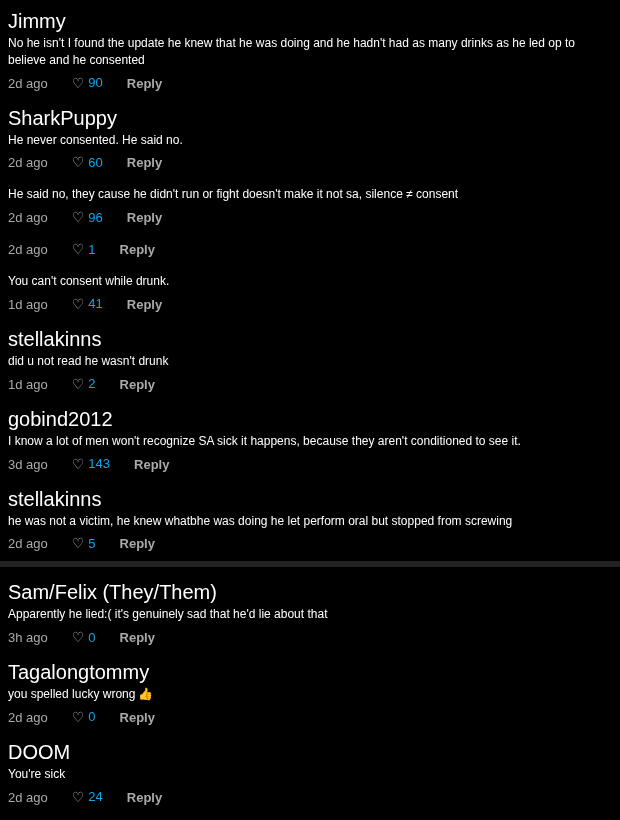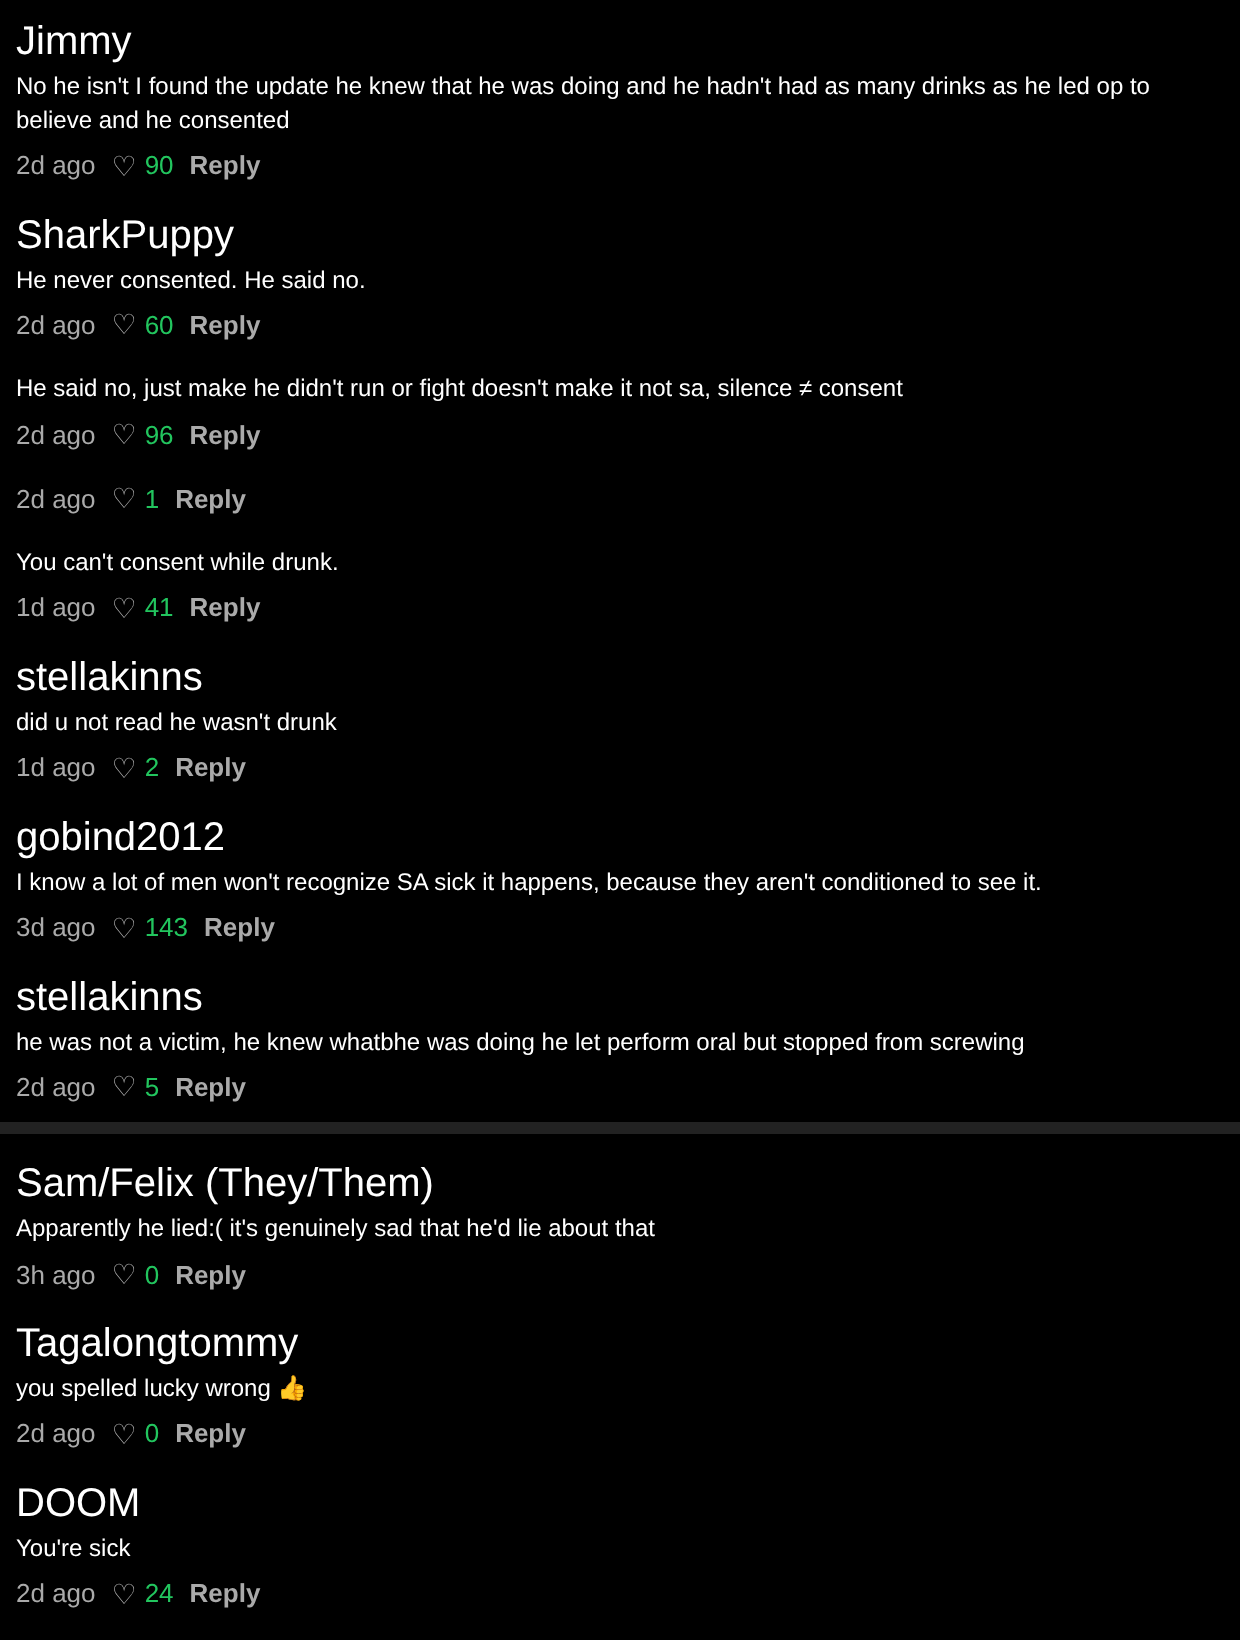--- a/index.html
+++ b/index.html
@@ -28,41 +28,41 @@
       margin-bottom: 2px;
     }
     .comment-text {
       font-size: 12px;
       color: #fff;
       line-height: 1.4;
       margin-bottom: 6px;
     }
     .comment-meta {
       display: flex;
-      align-items: center;
-      gap: 8px;
+      align-items: flex-end;
+      gap: 24px;
       font-size: 13px;
       color: #aaa;
     }
     .timestamp {
       color: #aaa;
     }
     .like-area {
       display: flex;
       align-items: center;
       gap: 4px;
       color: #aaa;
     }
     .heart-icon {
       font-size: 14px;
       color: #aaa;
     }
     .like-count {
       font-size: 13px;
-      color: #22c55e;
+      color: #0ea5e9;
     }
     .reply-btn {
       color: #aaa;
       font-size: 13px;
       font-weight: 700;
       cursor: pointer;
       background: none;
       border: none;
       padding: 0;
     }
@@ -90,21 +90,21 @@
       <div class="comment-meta">
         <span class="timestamp">2d ago</span>
         <span class="like-area">
         <span class="heart-icon">♡</span>
         <span class="like-count">60</span>
       </span>
         <button class="reply-btn">Reply</button>
       </div>
     </div>
     <div class="comment-block">
-      <div class="comment-text">He said no, just make he didn't run or fight doesn't make it not sa, silence ≠ consent</div>
+      <div class="comment-text">He said no, they cause he didn't run or fight doesn't make it not sa, silence ≠ consent</div>
       <div class="comment-meta">
         <span class="timestamp">2d ago</span>
         <span class="like-area">
         <span class="heart-icon">♡</span>
         <span class="like-count">96</span>
       </span>
         <button class="reply-btn">Reply</button>
       </div>
     </div>
     <div class="comment-block">

